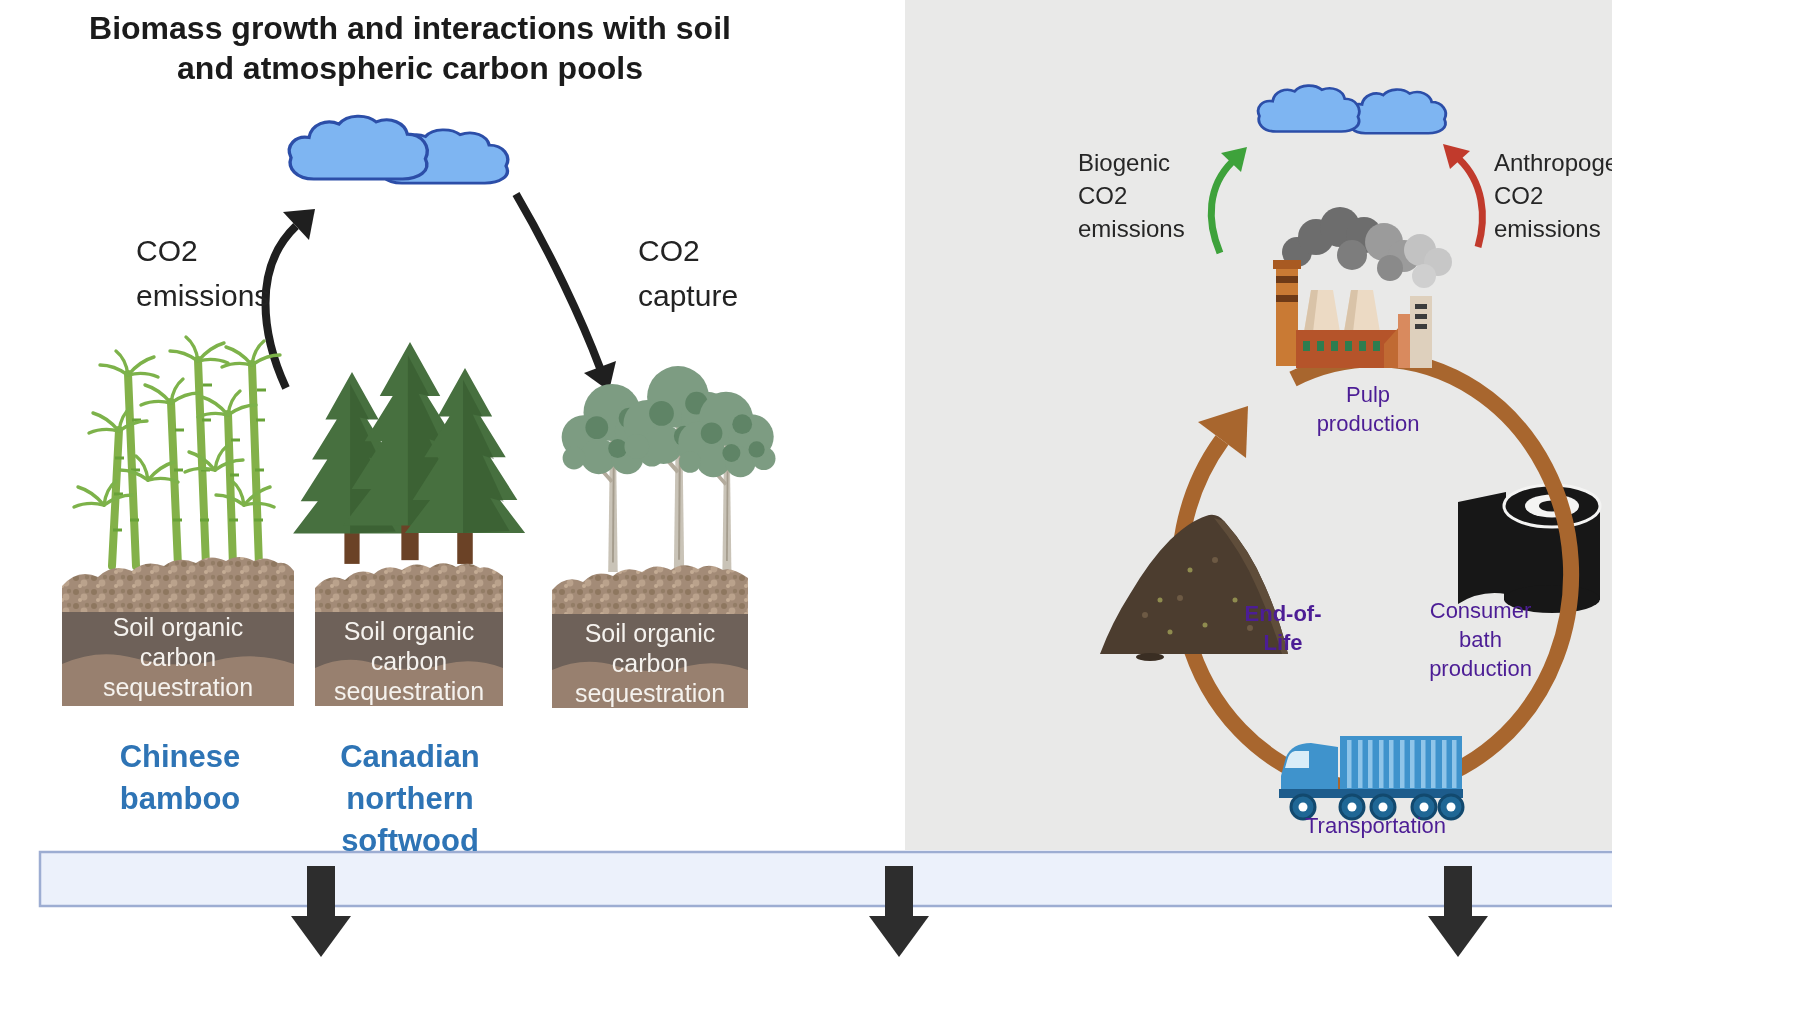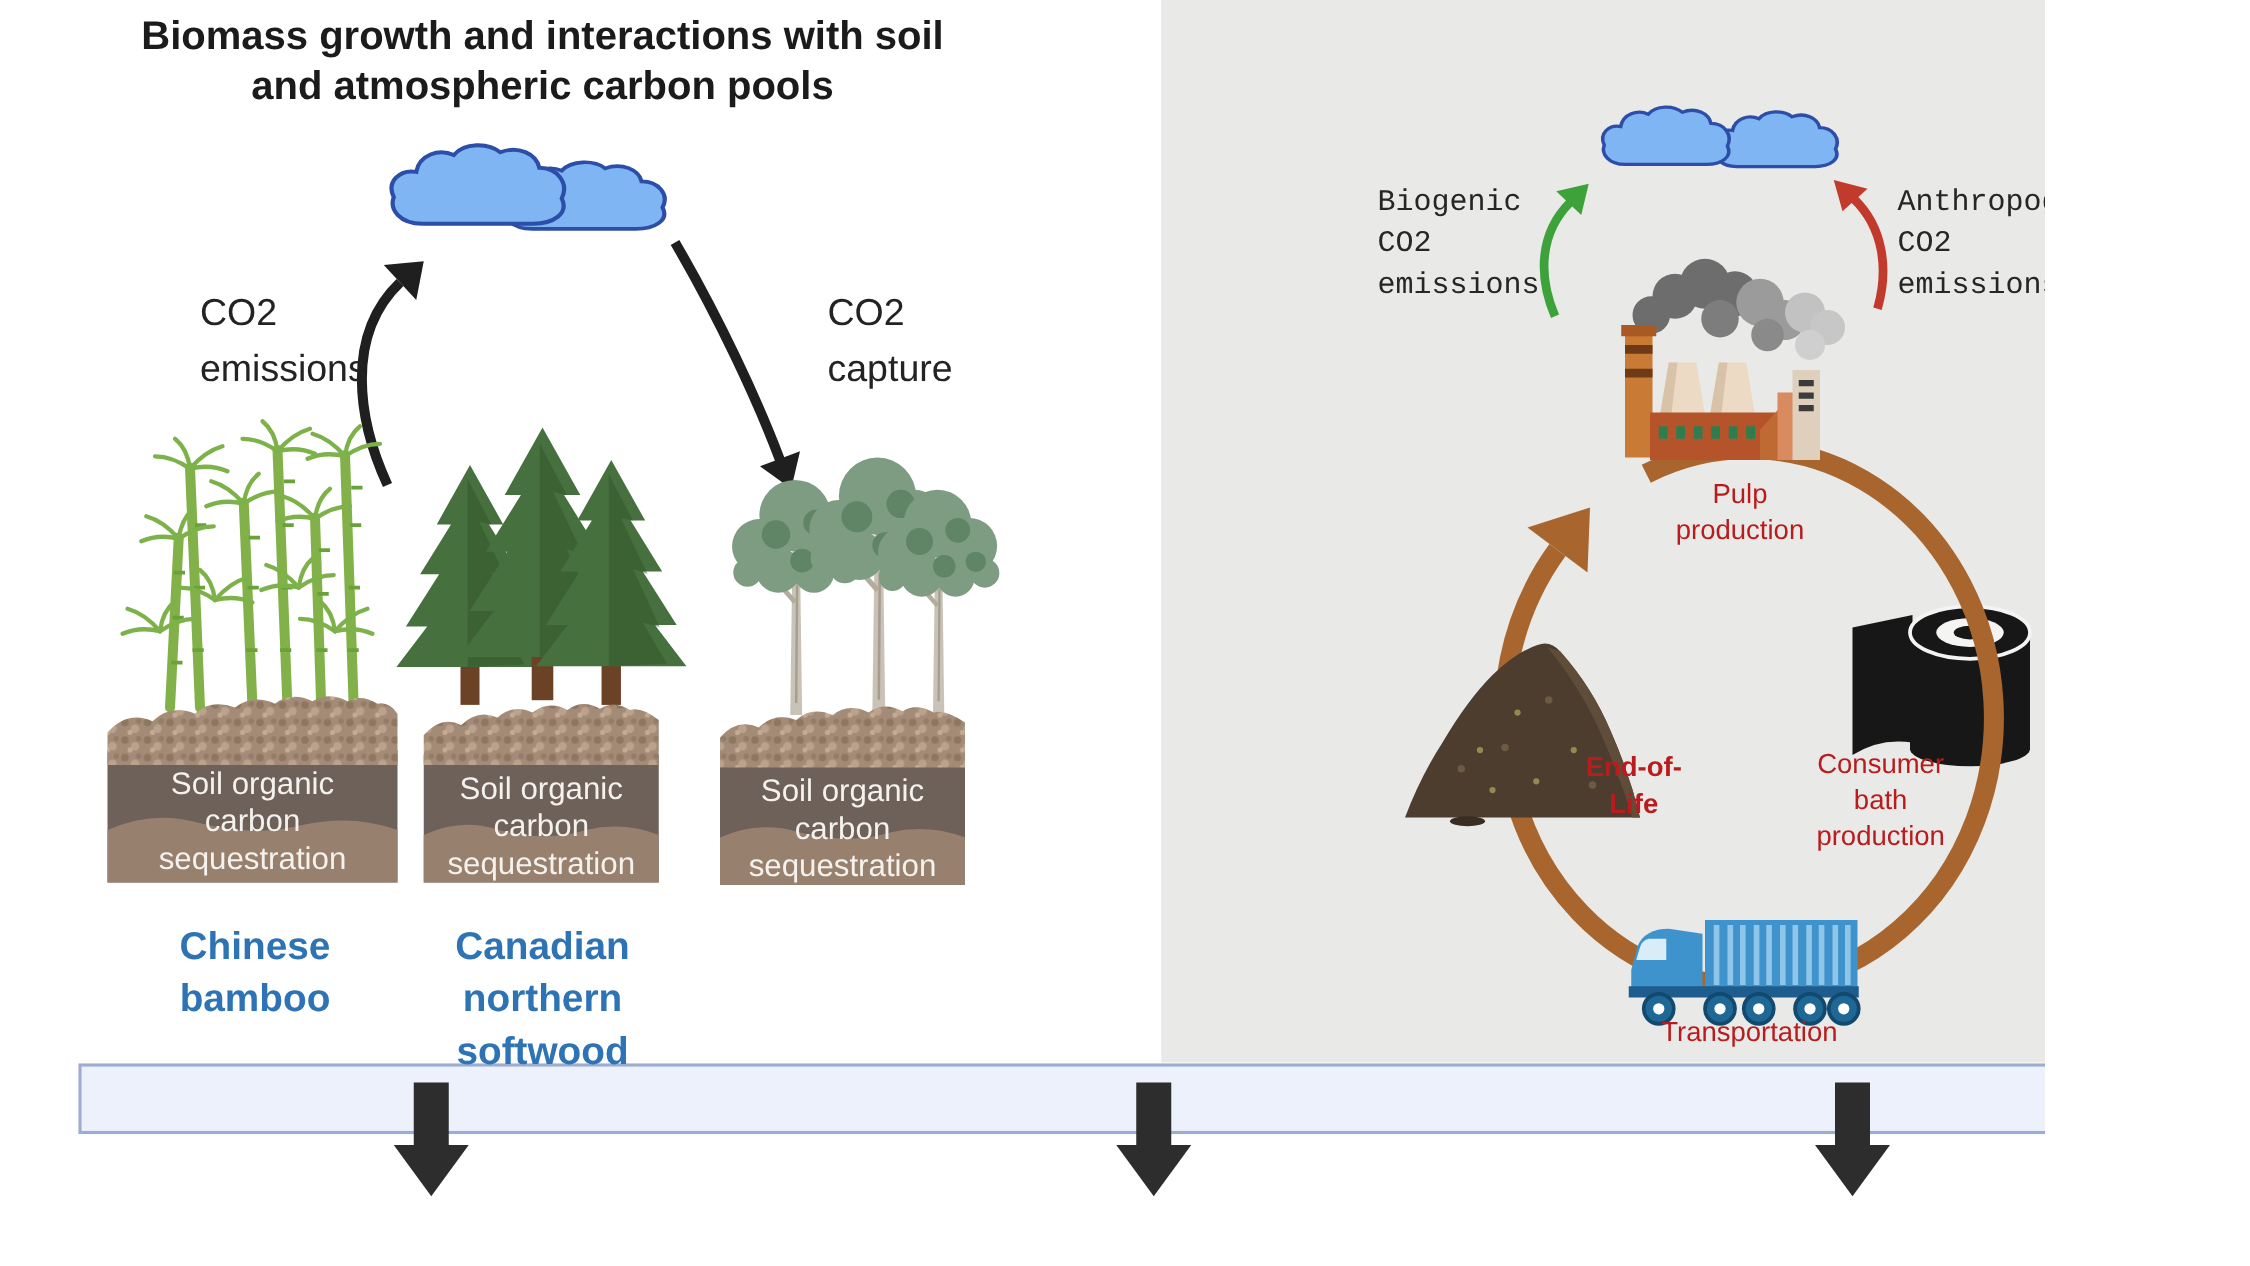--- a/index.html
+++ b/index.html
@@ -1,23 +1,23 @@
 <!DOCTYPE html>
 <html><head>
 <meta charset="utf-8">
 <style>
   html,body{margin:0;padding:0;background:#fff;}
   .canvas{position:relative;width:1612px;height:1013px;background:#ffffff;overflow:hidden;
-          font-family:"Liberation Sans", sans-serif;color:#1c1c1c;margin-left:24px;}
+          font-family:"Liberation Sans", sans-serif;color:#1c1c1c;}
   .art{position:absolute;left:0;top:0;width:1800px;height:1013px;}
   .lbl{position:absolute;white-space:pre-line;}
   .title{font-weight:bold;font-size:32px;line-height:40px;text-align:center;color:#1b1b1b;}
   .co2lbl{font-size:30px;line-height:45px;color:#232323;}
-  .smalllbl{font-size:24px;line-height:33px;color:#262626;font-family:Liberation Mono, monospace;}
-  .stage{font-size:22px;line-height:29px;text-align:center;color:#b91c1c;}
+  .smalllbl{font-size:24px;line-height:33px;color:#262626;}
+  .stage{font-size:22px;line-height:29px;text-align:center;color:#4c1d95;}
   .soil{font-size:25px;line-height:30px;text-align:center;color:#f5f2ee;}
   .crop{font-weight:bold;font-size:31px;line-height:42px;text-align:center;color:#2e74b5;}
   .footer{font-size:35px;text-align:center;color:#1b1b1b;}
 </style>
 </head>
 <body>
 
 <div class="canvas">
 
 <svg class="art" viewBox="0 0 1800 1013">

